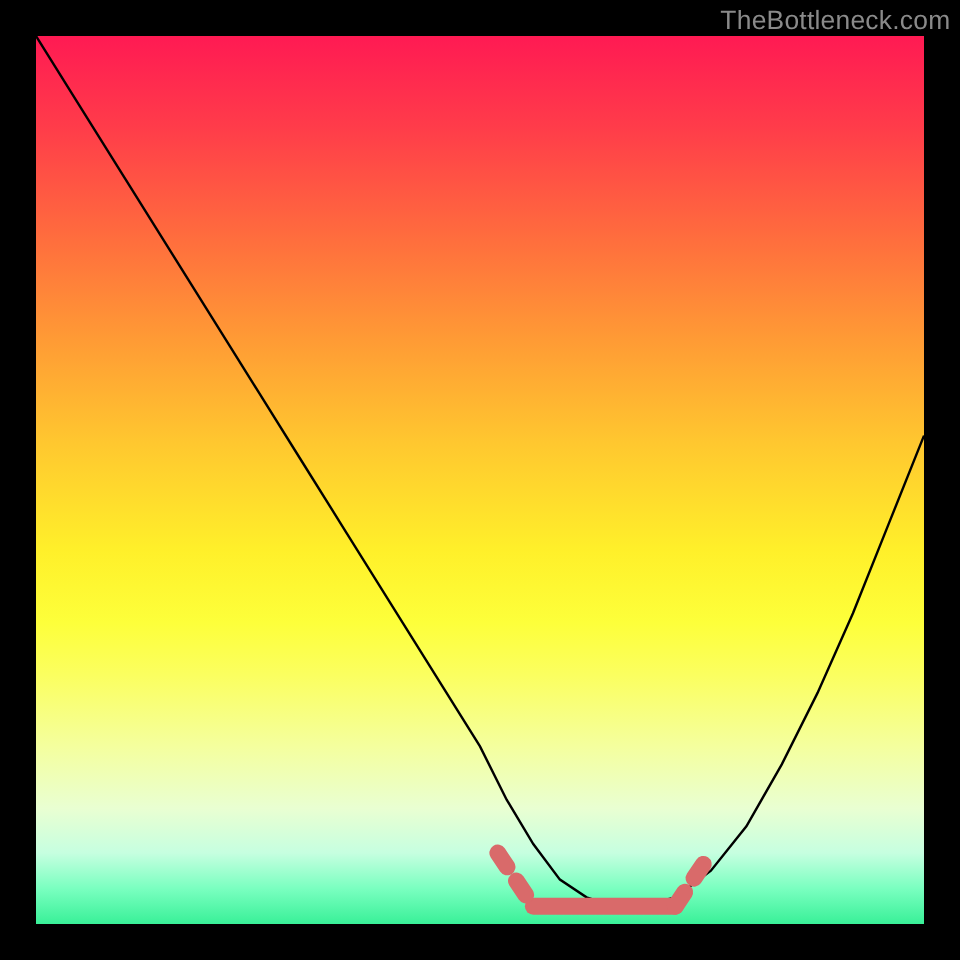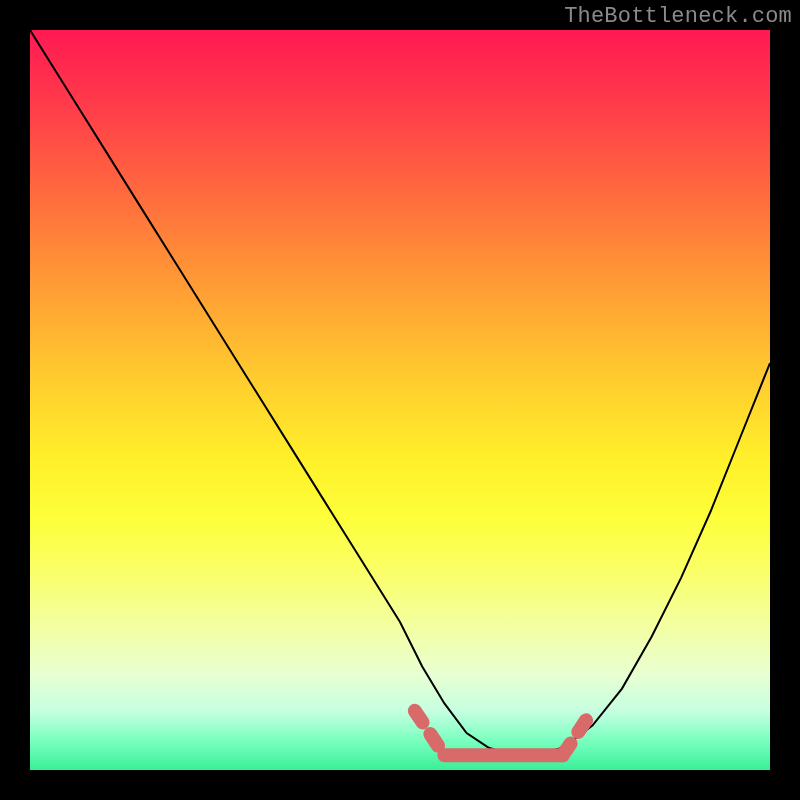--- a/index.html
+++ b/index.html
@@ -37,21 +37,21 @@
       #e9ffd2 87%,
       #c6ffe0 92%,
       #7affc0 96%,
       #39f098 100%
     );
   }
   .watermark {
     position: absolute;
     top: 4px;
     right: 8px;
-    font-family: Liberation Mono, monospace;
+    font-family: Liberation Sans, sans-serif;
     font-size: 22px;
     color: #8a8a8a;
     letter-spacing: 0.2px;
   }
   svg.curve {
     position: absolute;
     left: 0;
     top: 0;
     width: 740px;
     height: 740px;

